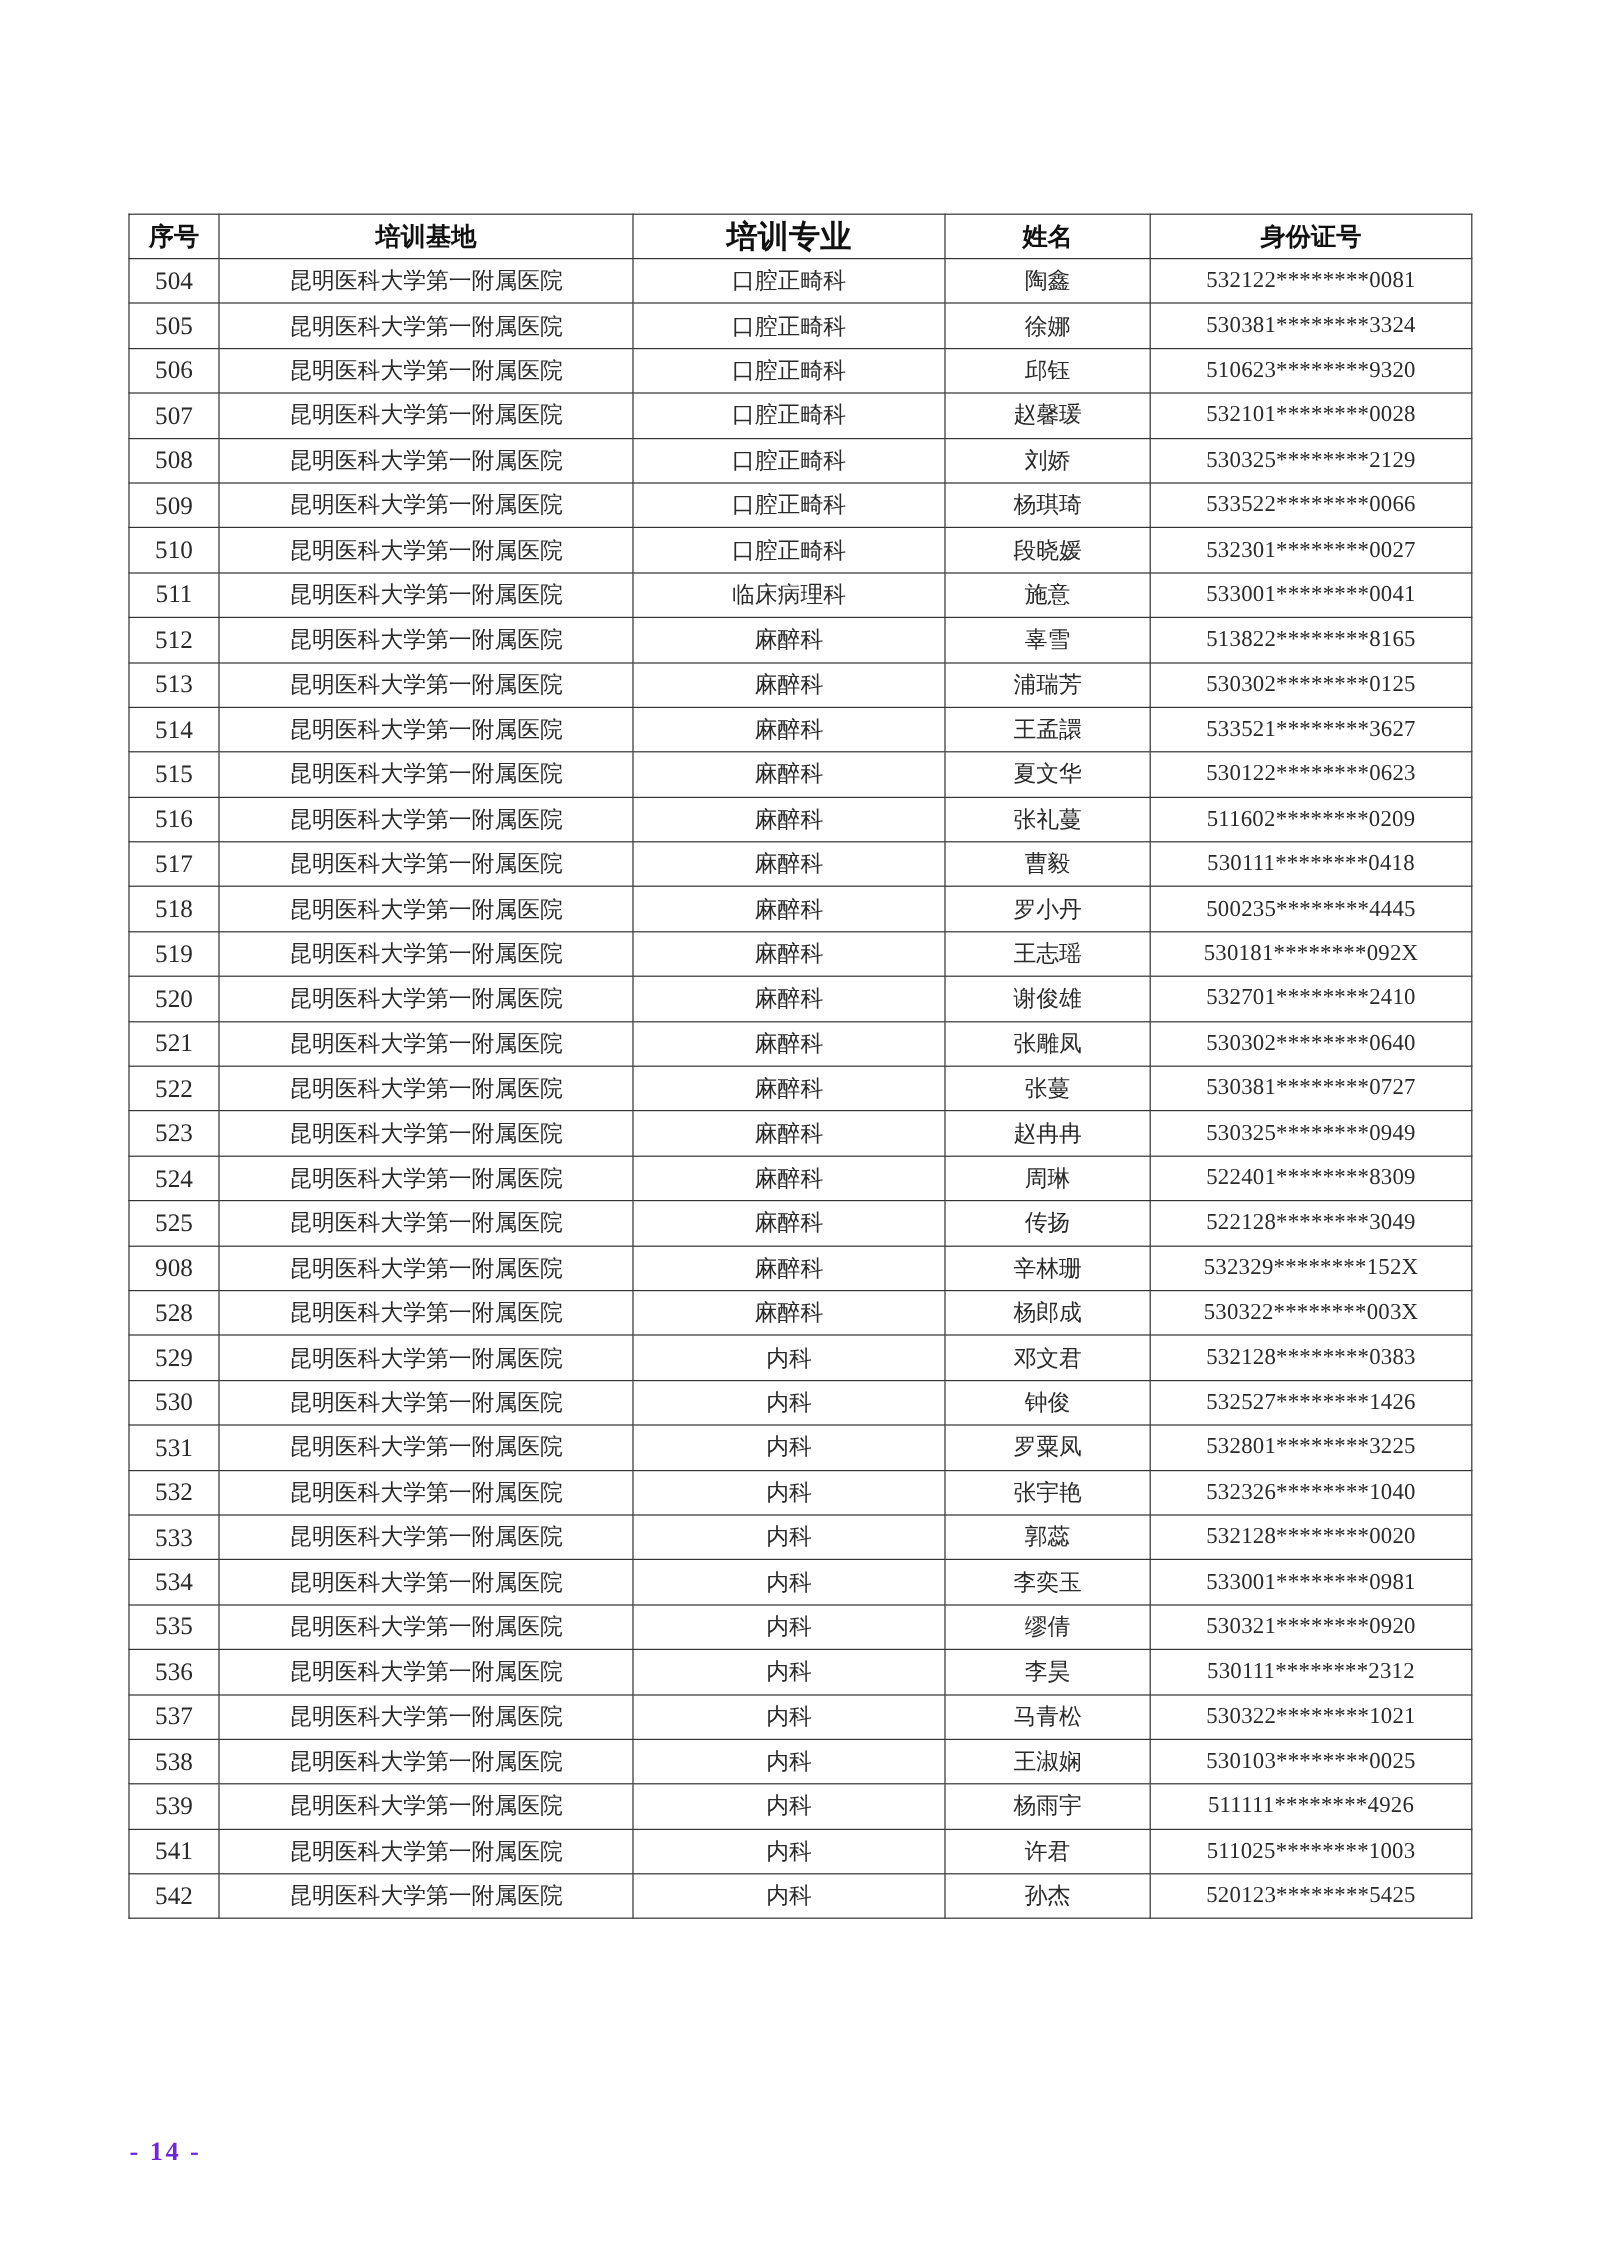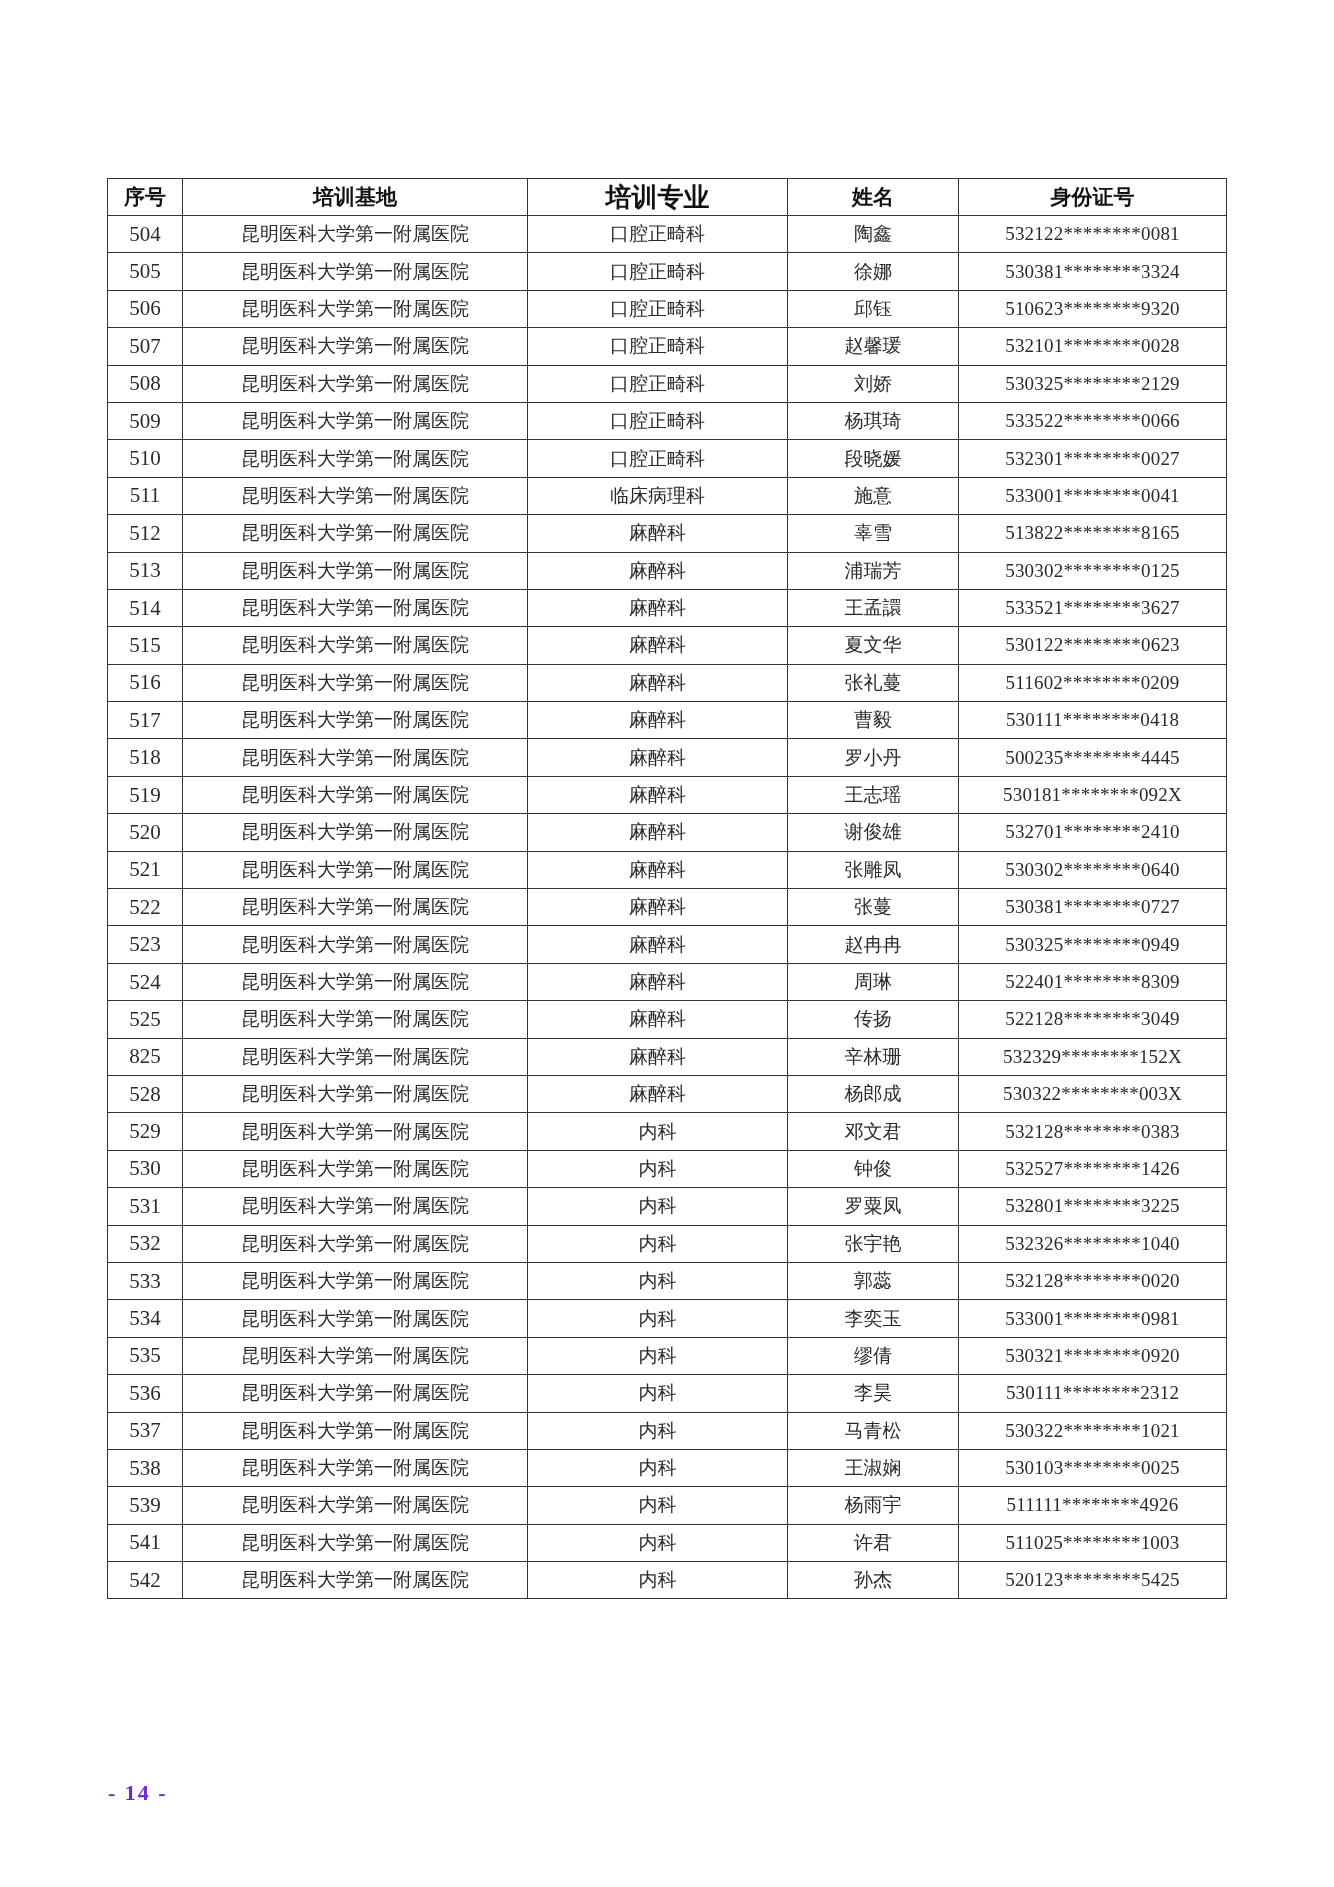--- a/index.html
+++ b/index.html
@@ -243,21 +243,21 @@
         <td class="col-id">522401********8309</td>
       </tr>
       <tr>
         <td class="col-seq">525</td>
         <td class="col-base">昆明医科大学第一附属医院</td>
         <td class="col-spec">麻醉科</td>
         <td class="col-name">传扬</td>
         <td class="col-id">522128********3049</td>
       </tr>
       <tr>
-        <td class="col-seq">825</td>
+        <td class="col-seq">908</td>
         <td class="col-base">昆明医科大学第一附属医院</td>
         <td class="col-spec">麻醉科</td>
         <td class="col-name">辛林珊</td>
         <td class="col-id">532329********152X</td>
       </tr>
       <tr>
         <td class="col-seq">528</td>
         <td class="col-base">昆明医科大学第一附属医院</td>
         <td class="col-spec">麻醉科</td>
         <td class="col-name">杨郎成</td>

